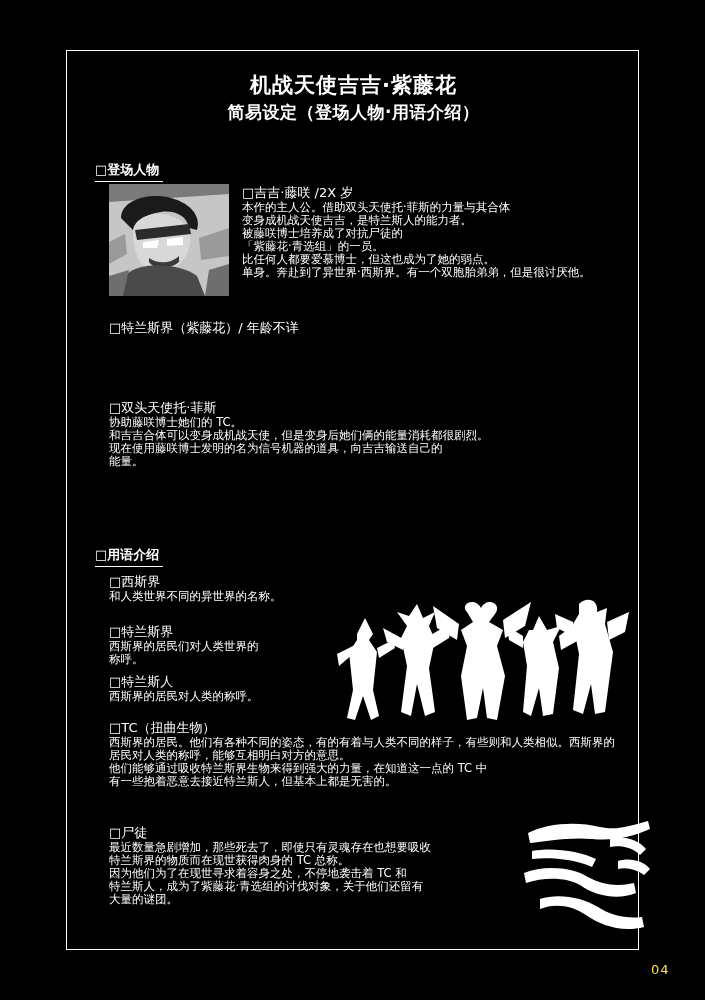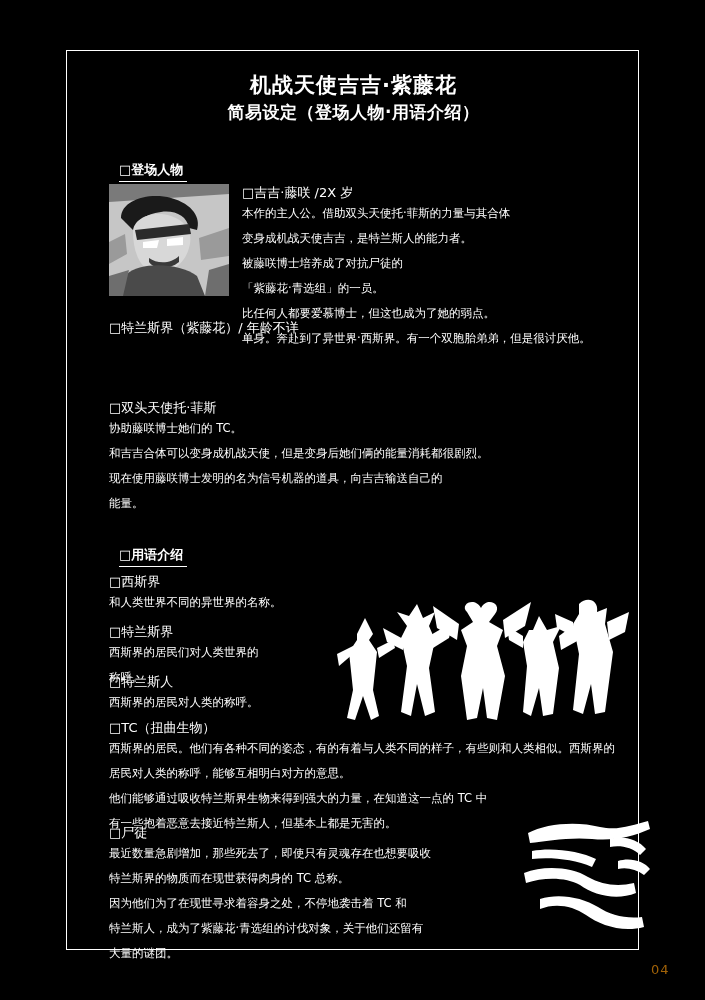--- a/index.html
+++ b/index.html
@@ -45,21 +45,21 @@
     line-height: 28px;
   }
   .title-sub {
     font-size: 17px;
     font-weight: bold;
     letter-spacing: 0.5px;
     line-height: 26px;
   }
   .section {
     position: absolute;
-    left: 52px;
+    left: 28px;
   }
   .section-head {
     font-size: 13px;
     font-weight: bold;
     display: inline-block;
     border-bottom: 1px solid #ffffff;
     padding-bottom: 2px;
     padding-right: 4px;
   }
   .sec-chars { top: 108px; }
@@ -71,21 +71,21 @@
     top: 133px;
     width: 120px;
     height: 112px;
     background: #c9c9c9;
     overflow: hidden;
   }
   .char-portrait svg { display: block; }
 
   .body-text {
     font-size: 11.5px;
-    line-height: 25px;
+    line-height: 13px;
     white-space: pre-wrap;
   }
   .entry-title {
     font-size: 13px;
     line-height: 17px;
     font-weight: normal;
   }
   .char-1 {
     position: absolute;
     left: 175px;
@@ -129,21 +129,21 @@
     top: 770px;
     width: 130px;
     height: 115px;
     pointer-events: none;
   }
   .page-number {
     position: absolute;
     left: 651px;
     top: 962px;
     font-size: 13px;
-    color: #a16207;
+    color: #fde047;
     letter-spacing: 1px;
   }
 </style>
 </head>
 <body>
 
 <div class="page">
   <div class="frame">
 
     <div class="title-block">

